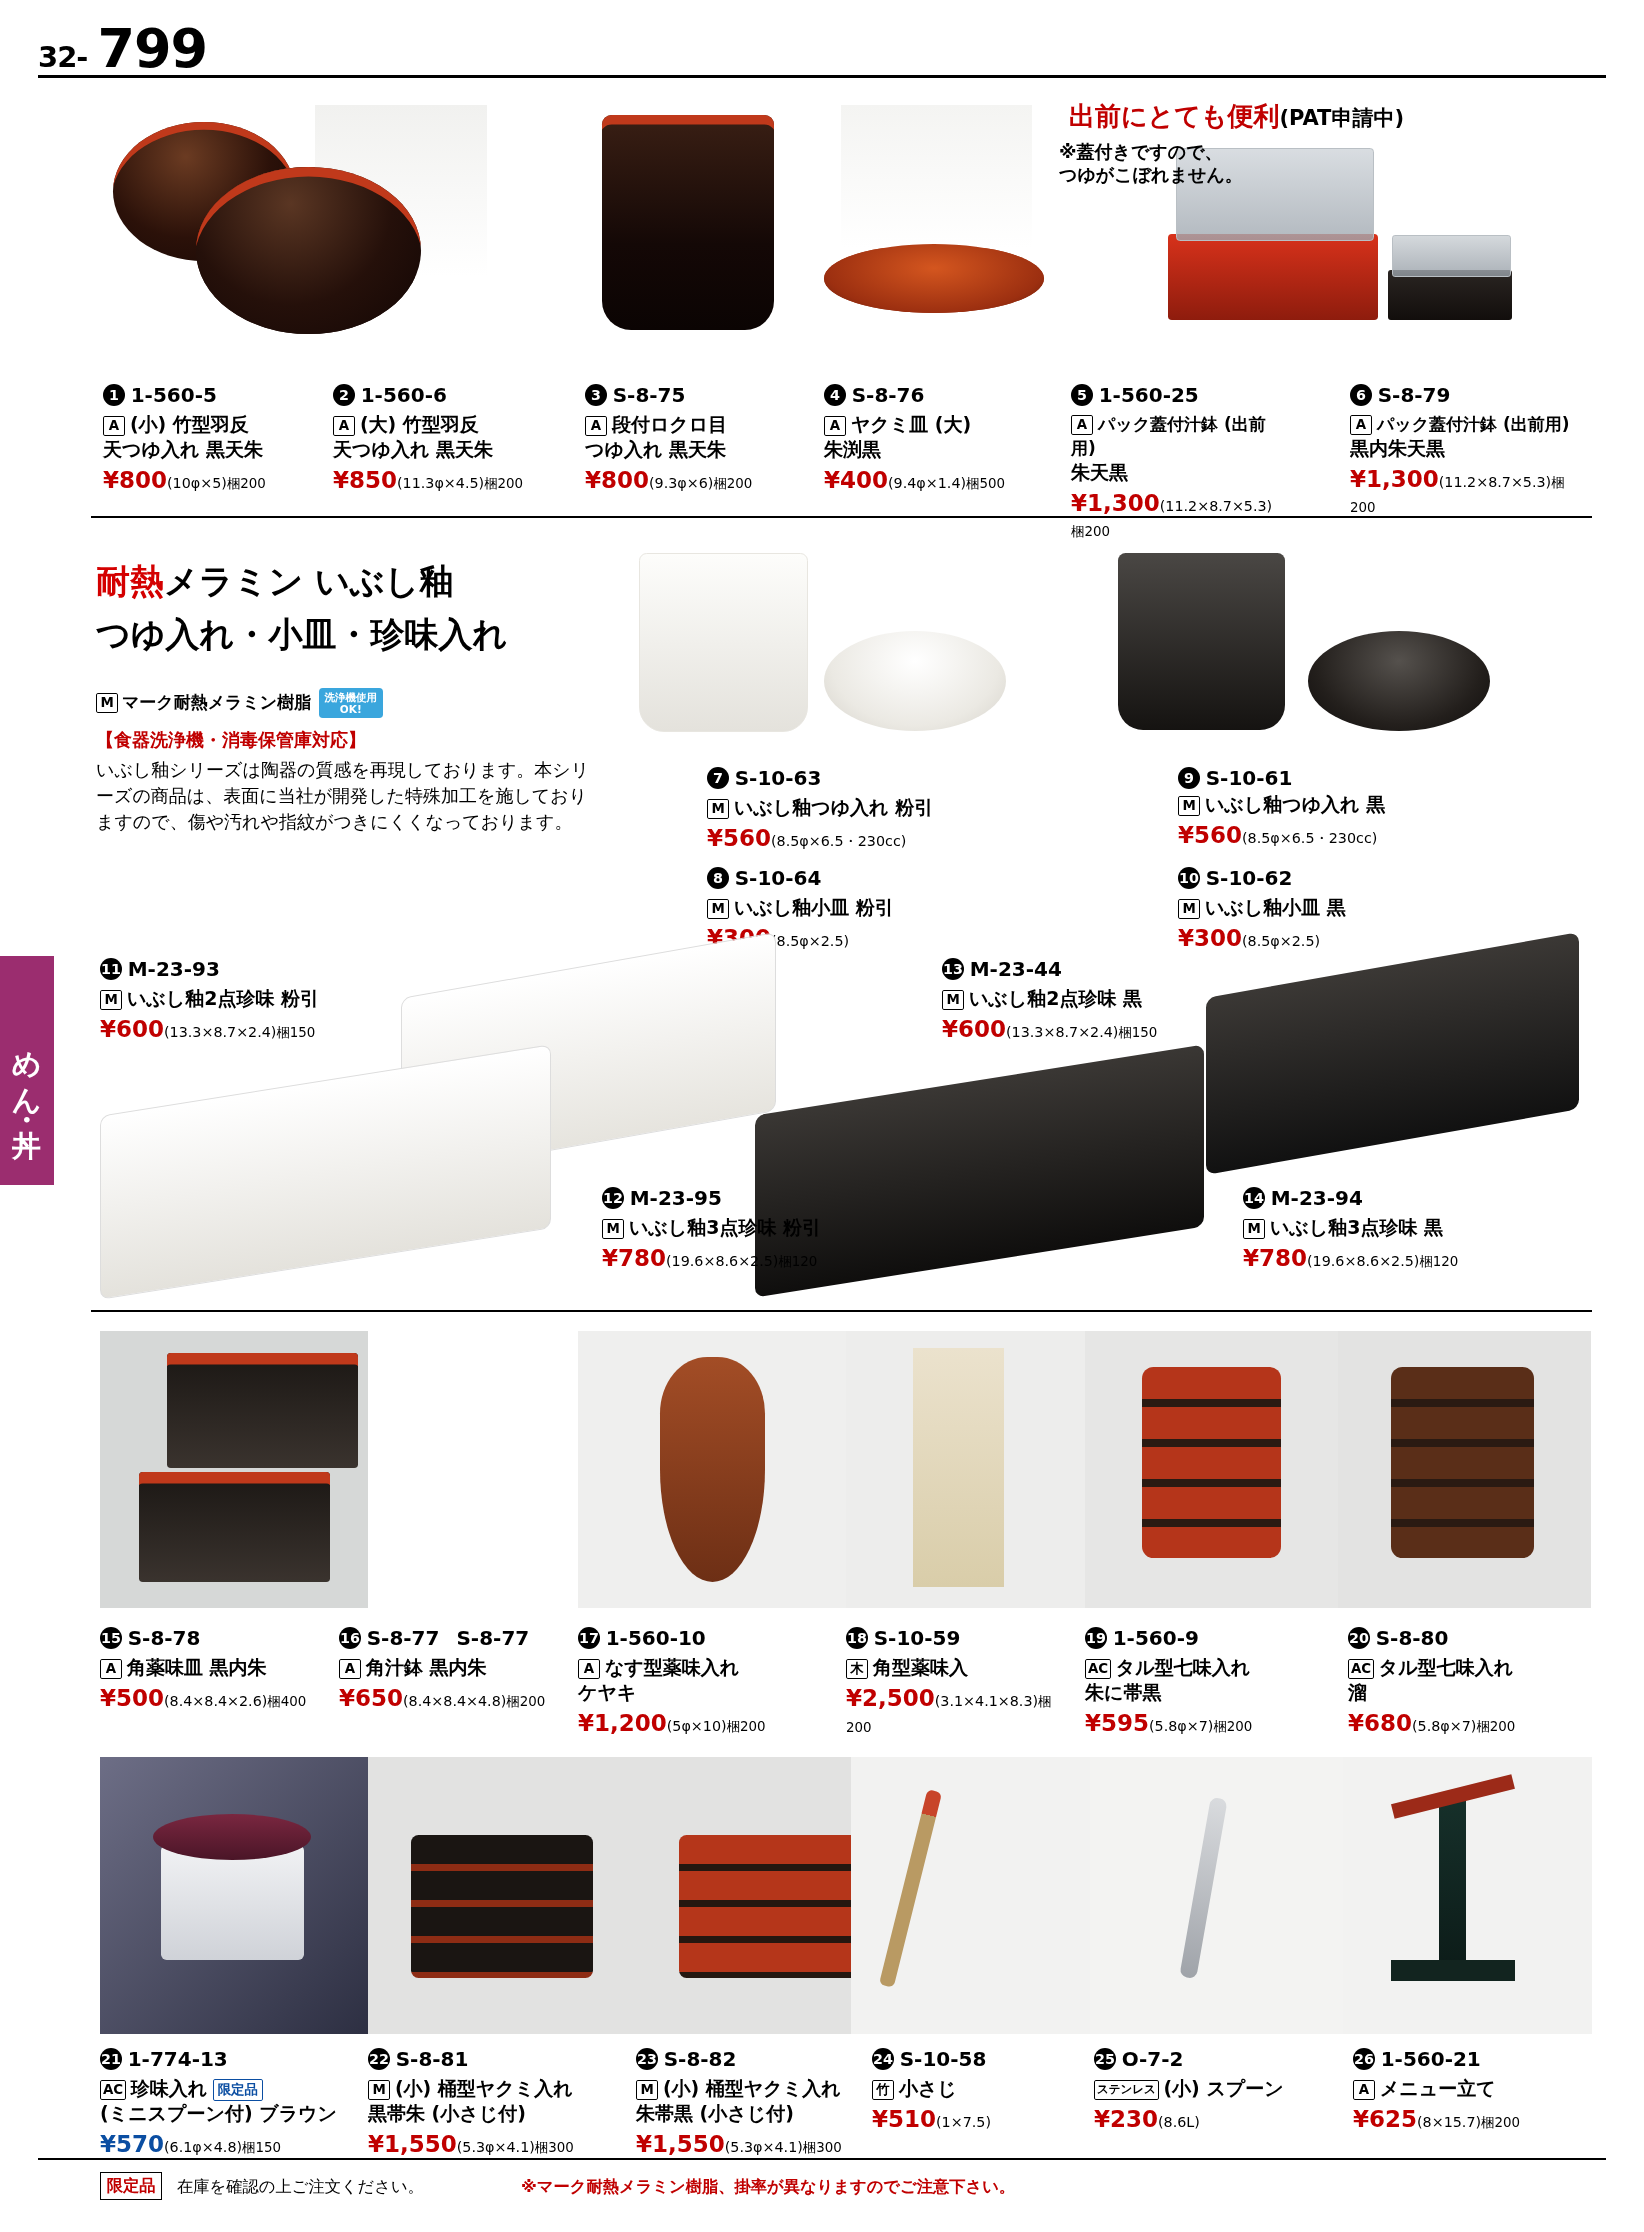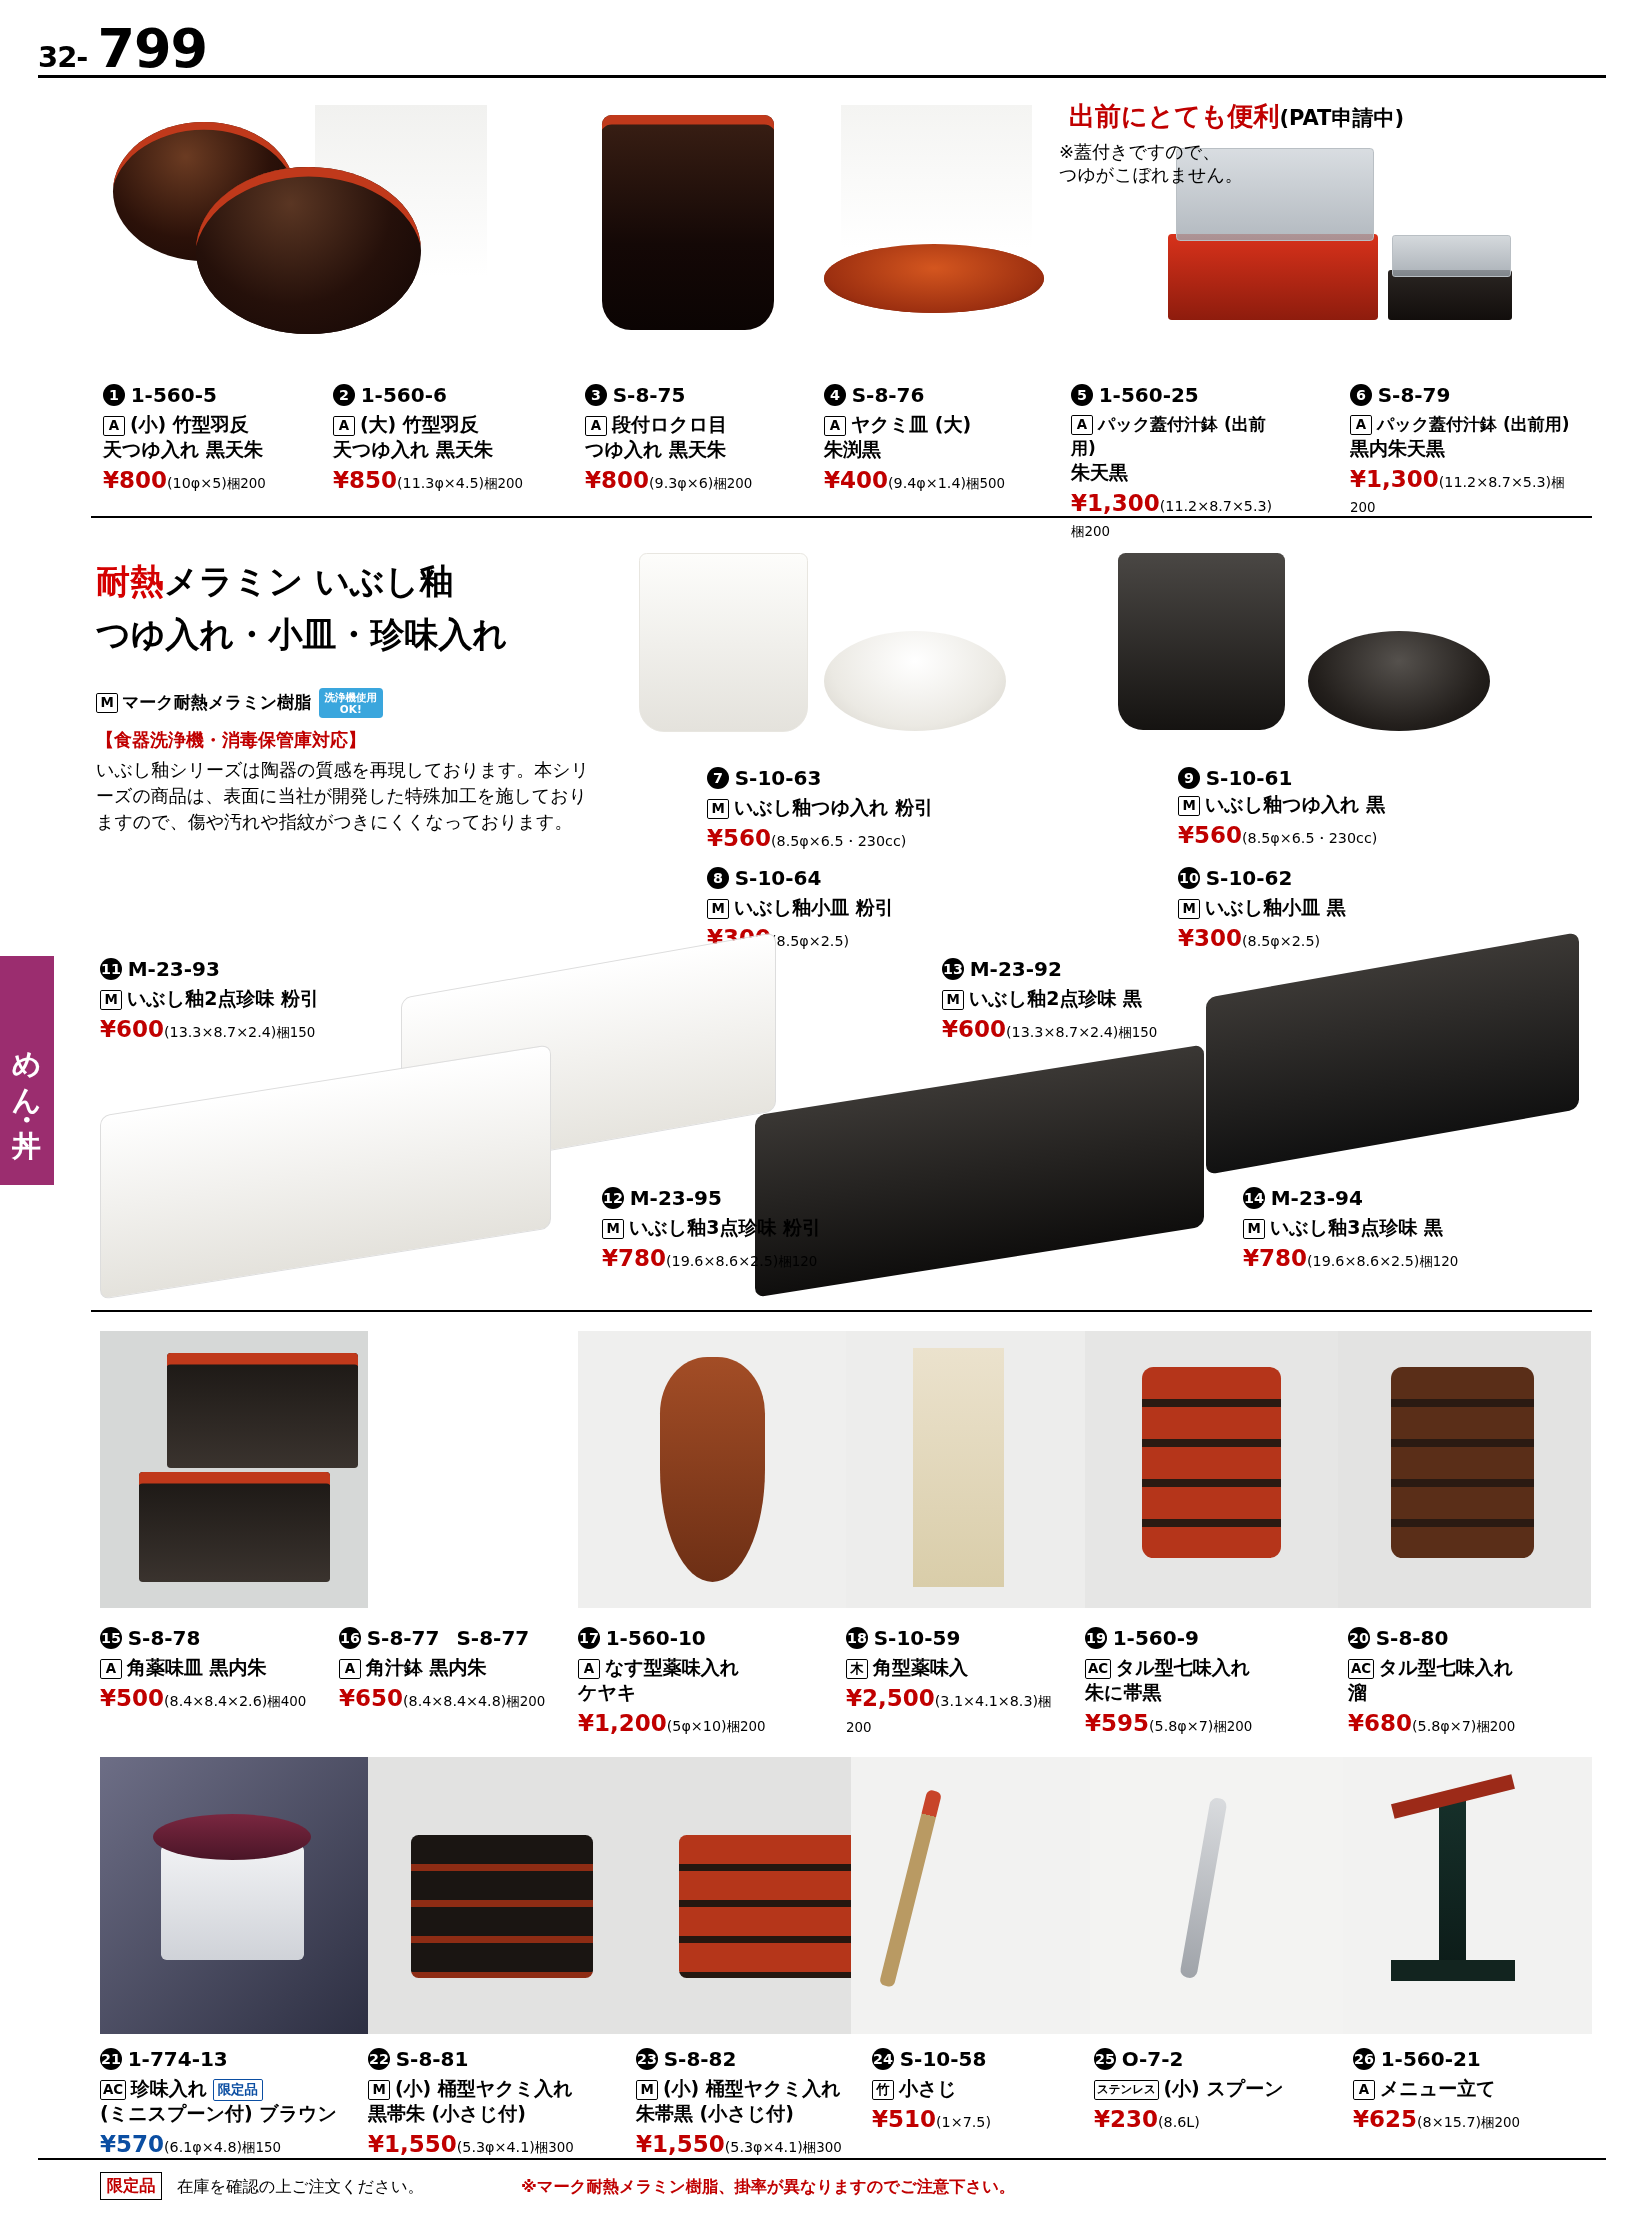--- a/index.html
+++ b/index.html
@@ -56,21 +56,21 @@
   .wash-ok{
     display:inline-block;background:#3aa6dd;color:#fff;border-radius:3.8px;
     font-size:10.5px;line-height:1.15;padding:2.9px 5.7px;text-align:center;margin-left:7.6px;font-weight:bold;
   }
   .s2-lead{position:absolute;left:96px;top:728px;font-size:18px;font-weight:bold;color:#c00000;}
   .s2-body{position:absolute;left:96px;top:757px;width:497px;font-size:18px;line-height:1.45;}
 
   
   .promo-t{position:absolute;left:1069px;top:99px;font-size:26px;font-weight:bold;color:#c00000;}
   .promo-t .blk{color:#000;font-size:21px;}
-  .promo-s{position:absolute;left:1059px;top:140px;font-size:18px;line-height:1.3;font-weight:normal;}
+  .promo-s{position:absolute;left:1059px;top:140px;font-size:18px;line-height:1.3;font-weight:bold;}
 
   
   .foot-rule{position:absolute;left:38px;right:38px;height:1.9px;background:#000;}
   .ft-box{
     position:absolute;font-size:16.3px;font-weight:bold;border:1.5px solid #000;
     padding:1.9px 5.7px;color:#c00000;
   }
   .ft-text{position:absolute;font-size:16.3px;}
   .ft-text.red{color:#c00000;font-weight:bold;}
   .limited{
@@ -207,21 +207,21 @@
     <div><span class="num">11</span><span class="code">M-23-93</span></div>
     <div style="margin-top:3.8px;"><span class="badge">M</span><span class="name">いぶし釉2点珍味 粉引</span></div>
     <div style="margin-top:2.9px;"><span class="price">¥600</span><span class="spec">(13.3×8.7×2.4)</span><span class="pack">梱150</span></div>
   </div>
   <div class="item" style="left:602px;top:1185px;width:325px;">
     <div><span class="num">12</span><span class="code">M-23-95</span></div>
     <div style="margin-top:3.8px;"><span class="badge">M</span><span class="name">いぶし釉3点珍味 粉引</span></div>
     <div style="margin-top:2.9px;"><span class="price">¥780</span><span class="spec">(19.6×8.6×2.5)</span><span class="pack">梱120</span></div>
   </div>
   <div class="item" style="left:942px;top:956px;width:315px;">
-    <div><span class="num">13</span><span class="code">M-23-92</span></div>
+    <div><span class="num">13</span><span class="code">M-23-44</span></div>
     <div style="margin-top:3.8px;"><span class="badge">M</span><span class="name">いぶし釉2点珍味 黒</span></div>
     <div style="margin-top:2.9px;"><span class="price">¥600</span><span class="spec">(13.3×8.7×2.4)</span><span class="pack">梱150</span></div>
   </div>
   <div class="item" style="left:1243px;top:1185px;width:335px;">
     <div><span class="num">14</span><span class="code">M-23-94</span></div>
     <div style="margin-top:3.8px;"><span class="badge">M</span><span class="name">いぶし釉3点珍味 黒</span></div>
     <div style="margin-top:2.9px;"><span class="price">¥780</span><span class="spec">(19.6×8.6×2.5)</span><span class="pack">梱120</span></div>
   </div>
 
   <div class="rule" style="left:91px;top:1310px;width:1501px;height:1.9px;"></div>

